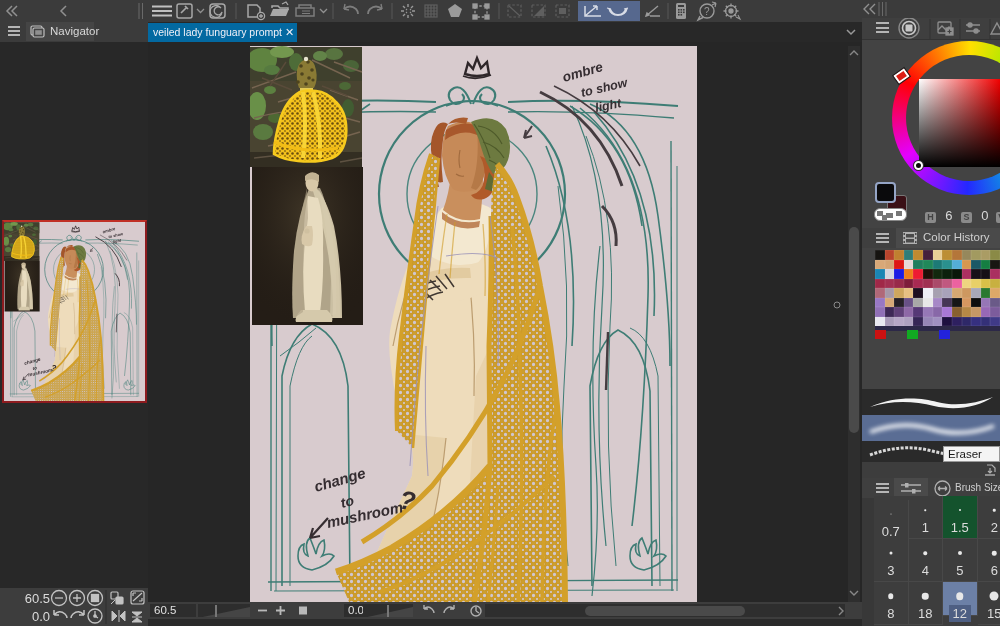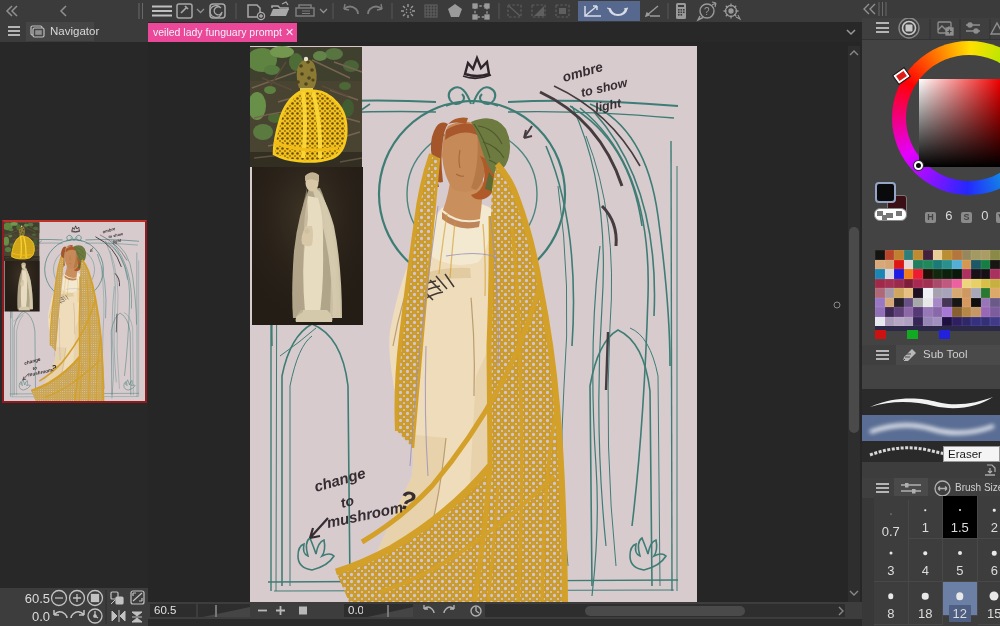--- a/index.html
+++ b/index.html
@@ -120,21 +120,21 @@
       <path d="M736,17 l4,2 l-2,-4" stroke-width="1.1"></path>
     </g>
 
     <path d="M868,6 L863,11 L868,16 M874,6 L869,11 L874,16" stroke="#909090" stroke-width="1.4"></path>
     <path d="M879,3 V17 M882.5,3 V17 M886,3 V17" stroke="#6a6a6a" stroke-width="1"></path>
   </g>
 </svg>
 </div>
 
 <div class="abs" style="left:148px;top:22px;width:714px;height:20px;background:#282828;"></div>
-<div class="abs" style="left:148px;top:23px;width:149px;height:19px;background:#ec4899;color:#f0f0f8;font-size:10.5px;line-height:19px;padding-left:5px;">veiled lady funguary prompt <span style="font-size:11px;">✕</span></div>
+<div class="abs" style="left:148px;top:23px;width:149px;height:19px;background:#0369a1;color:#f0f0f8;font-size:10.5px;line-height:19px;padding-left:5px;">veiled lady funguary prompt <span style="font-size:11px;">✕</span></div>
 
 <svg class="abs" style="left:844px;top:26px;" width="14" height="12">
       <path d="M3,4 L7,8 L11,4" fill="none" stroke="#999" stroke-width="1.5"></path>
     </svg>
 
 <div class="abs" style="left:0;top:22px;width:148px;height:604px;background:#282828;">
   <div class="abs" style="left:0;top:0;width:148px;height:20px;background:#3b3b3b;"></div>
   <div class="abs" style="left:26px;top:0px;width:68px;height:19px;background:#454545;"></div>
   <div class="abs" style="left:8px;top:4px;width:12px;height:10px;" id="navburger">
     <div style="height:2px;background:#b5b5b5;margin-bottom:2px;"></div>
@@ -548,20 +548,40 @@
     </div>
     <div class="abs" style="left:63px;top:8px;width:80px;height:14px;color:#ccc;font-size:12px;white-space:nowrap;">
       <span style="display:inline-block;background:#8a8a8a;color:#434343;width:11px;height:11px;line-height:11px;text-align:center;font-size:9px;font-weight:bold;border-radius:2px;">H</span>
       <span style="margin-left:6px;font-size:13px;color:#d8d8d8;">6</span>
       <span style="display:inline-block;background:#8a8a8a;color:#434343;width:11px;height:11px;line-height:11px;text-align:center;font-size:9px;font-weight:bold;border-radius:2px;margin-left:5px;">S</span>
       <span style="margin-left:6px;font-size:13px;color:#d8d8d8;">0</span>
       <span style="display:inline-block;background:#8a8a8a;color:#434343;width:11px;height:11px;line-height:11px;text-align:center;font-size:9px;font-weight:bold;border-radius:2px;margin-left:4px;">V</span>
     </div>
   </div>
 
+  <div class="abs" style="left:0;top:228px;width:138px;height:20px;background:#3f3f3f;">
+    <div class="abs" style="left:14px;top:5px;width:13px;height:10px;">
+      <div style="height:2px;background:#b5b5b5;margin-bottom:2px;"></div>
+      <div style="height:2px;background:#b5b5b5;margin-bottom:2px;"></div>
+      <div style="height:2px;background:#b5b5b5;"></div>
+    </div>
+    <div class="abs" style="left:34px;top:0;width:104px;height:20px;background:#4a4a4a;"></div>
+    <svg class="abs" style="left:40px;top:3px;" width="16" height="14" viewBox="0 0 16 14">
+      <rect x="1" y="1" width="14" height="12" fill="#b0b0b0"></rect>
+      <rect x="4" y="3" width="8" height="3.5" fill="#4a4a4a"></rect>
+      <rect x="4" y="8" width="8" height="3.5" fill="#4a4a4a"></rect>
+      <rect x="1.5" y="2" width="1.5" height="2" fill="#4a4a4a"></rect>
+          <rect x="1.5" y="6" width="1.5" height="2" fill="#4a4a4a"></rect>
+          <rect x="1.5" y="10" width="1.5" height="2" fill="#4a4a4a"></rect>
+      <rect x="13" y="2" width="1.5" height="2" fill="#4a4a4a"></rect>
+          <rect x="13" y="6" width="1.5" height="2" fill="#4a4a4a"></rect>
+          <rect x="13" y="10" width="1.5" height="2" fill="#4a4a4a"></rect>
+    </svg>
+    <div class="abs" style="left:61px;top:3px;color:#cfcfcf;font-size:11.5px;">Color History</div>
+  </div>
   <div class="abs" style="left:13px;top:250px;width:125px;height:76px;">
         <div class="abs" style="left:0.00px;top:0.0px;width:9.6px;height:9.5px;background:#161411;box-shadow:inset 0 0 0 0.5px rgba(255,255,255,0.12);"></div>
         <div class="abs" style="left:9.62px;top:0.0px;width:9.6px;height:9.5px;background:#b8442c;box-shadow:inset 0 0 0 0.5px rgba(255,255,255,0.12);"></div>
         <div class="abs" style="left:19.24px;top:0.0px;width:9.6px;height:9.5px;background:#c08030;box-shadow:inset 0 0 0 0.5px rgba(255,255,255,0.12);"></div>
         <div class="abs" style="left:28.86px;top:0.0px;width:9.6px;height:9.5px;background:#2f7d78;box-shadow:inset 0 0 0 0.5px rgba(255,255,255,0.12);"></div>
         <div class="abs" style="left:38.48px;top:0.0px;width:9.6px;height:9.5px;background:#c08a30;box-shadow:inset 0 0 0 0.5px rgba(255,255,255,0.12);"></div>
         <div class="abs" style="left:48.10px;top:0.0px;width:9.6px;height:9.5px;background:#45203c;box-shadow:inset 0 0 0 0.5px rgba(255,255,255,0.12);"></div>
         <div class="abs" style="left:57.72px;top:0.0px;width:9.6px;height:9.5px;background:#e8ce96;box-shadow:inset 0 0 0 0.5px rgba(255,255,255,0.12);"></div>
         <div class="abs" style="left:67.34px;top:0.0px;width:9.6px;height:9.5px;background:#bc8e34;box-shadow:inset 0 0 0 0.5px rgba(255,255,255,0.12);"></div>
         <div class="abs" style="left:76.96px;top:0.0px;width:9.6px;height:9.5px;background:#b4763a;box-shadow:inset 0 0 0 0.5px rgba(255,255,255,0.12);"></div>
@@ -659,34 +679,20 @@
         <div class="abs" style="left:86.58px;top:66.5px;width:9.6px;height:9.5px;background:#2e2868;box-shadow:inset 0 0 0 0.5px rgba(255,255,255,0.12);"></div>
         <div class="abs" style="left:96.20px;top:66.5px;width:9.6px;height:9.5px;background:#363080;box-shadow:inset 0 0 0 0.5px rgba(255,255,255,0.12);"></div>
         <div class="abs" style="left:105.82px;top:66.5px;width:9.6px;height:9.5px;background:#343078;box-shadow:inset 0 0 0 0.5px rgba(255,255,255,0.12);"></div>
         <div class="abs" style="left:115.44px;top:66.5px;width:9.6px;height:9.5px;background:#403a88;box-shadow:inset 0 0 0 0.5px rgba(255,255,255,0.12);"></div>
       </div>
   <div class="abs" style="left:13px;top:326px;width:125px;height:5px;background:#2c2848;"></div>
   <div class="abs" style="left:13px;top:330px;width:11px;height:9px;background:#cc1111;"></div>
   <div class="abs" style="left:45px;top:330px;width:11px;height:9px;background:#11aa22;"></div>
   <div class="abs" style="left:77px;top:330px;width:11px;height:9px;background:#2222dd;"></div>
 
-  <div class="abs" style="left:0;top:345px;width:138px;height:20px;background:#3f3f3f;">
-    <div class="abs" style="left:14px;top:5px;width:13px;height:10px;">
-      <div style="height:2px;background:#b5b5b5;margin-bottom:2px;"></div>
-      <div style="height:2px;background:#b5b5b5;margin-bottom:2px;"></div>
-      <div style="height:2px;background:#b5b5b5;"></div>
-    </div>
-    <div class="abs" style="left:34px;top:0;width:104px;height:20px;background:#4a4a4a;"></div>
-    <svg class="abs" style="left:40px;top:3px;" width="16" height="14" viewBox="0 0 16 14">
-      <path d="M10,1 L14,5 L6,13 L1,13 L2,9 Z" fill="#b8b8b8"></path>
-      <path d="M1,13 L3,11" stroke="#4a4a4a" stroke-width="1"></path>
-      <path d="M4,6 h5 M3,9 h5" stroke="#4a4a4a" stroke-width="1"></path>
-    </svg>
-    <div class="abs" style="left:61px;top:3px;color:#cfcfcf;font-size:11.5px;">Sub Tool</div>
-  </div>
 
 
   <div class="abs" style="left:0;top:389px;width:138px;height:26px;background:#2a2a2a;">
     <svg width="138" height="26" viewBox="0 0 138 26">
           <path d="M8,18 C35,6 60,9 75,13 C95,18 115,14 131,8 C116,18 94,22 72,17 C52,12 30,11 8,18 Z" fill="#f2f2f2"></path>
         </svg>
   </div>
   <div class="abs" style="left:0;top:415px;width:138px;height:26px;background:#5a6d94;">
     <svg width="138" height="26" viewBox="0 0 138 26">
           <path d="M8,17 Q40,5 70,14 T132,11" fill="none" stroke="#eef0f4" stroke-width="4" style="filter:blur(2.2px);"></path>
@@ -728,21 +734,21 @@
   <div class="abs" style="left:0;top:498px;width:138px;height:128px;background:#383838;"></div>
   <div class="abs" style="left:12px;top:496px;width:126px;height:130px;background:#3d3d3d;overflow:hidden;">
         <div class="abs" style="left:0.0px;top:4px;width:34.5px;height:43px;background:#3d3d3d;border-right:1px solid #484848;border-bottom:1px solid #484848;text-decoration:underline;">
           <div class="abs" style="left:50%;top:14px;transform:translate(-50%,-50%);width:1.0px;height:1.0px;border-radius:50%;background:#e8e8e8;"></div>
           <div class="abs" style="left:0;right:0;top:24px;text-align:center;font-size:13px;color:#dcdcdc;">0.7</div>
         </div>
         <div class="abs" style="left:34.5px;top:0px;width:34.5px;height:43px;background:#3d3d3d;border-right:1px solid #484848;border-bottom:1px solid #484848;">
           <div class="abs" style="left:50%;top:14px;transform:translate(-50%,-50%);width:1.5px;height:1.5px;border-radius:50%;background:#e8e8e8;"></div>
           <div class="abs" style="left:0;right:0;top:24px;text-align:center;font-size:13px;color:#dcdcdc;">1</div>
         </div>
-        <div class="abs" style="left:69.0px;top:0px;width:34.5px;height:43px;background:#000000;border-right:1px solid #484848;border-bottom:1px solid #484848;">
+        <div class="abs" style="left:69.0px;top:0px;width:34.5px;height:43px;background:#14532d;border-right:1px solid #484848;border-bottom:1px solid #484848;">
           <div class="abs" style="left:50%;top:14px;transform:translate(-50%,-50%);width:2.0px;height:2.0px;border-radius:50%;background:#e8e8e8;"></div>
           <div class="abs" style="left:0;right:0;top:24px;text-align:center;font-size:13px;color:#dcdcdc;">1.5</div>
         </div>
         <div class="abs" style="left:103.5px;top:0px;width:34.5px;height:43px;background:#3d3d3d;border-right:1px solid #484848;border-bottom:1px solid #484848;">
           <div class="abs" style="left:50%;top:14px;transform:translate(-50%,-50%);width:2.5px;height:2.5px;border-radius:50%;background:#e8e8e8;"></div>
           <div class="abs" style="left:0;right:0;top:24px;text-align:center;font-size:13px;color:#dcdcdc;">2</div>
         </div>
         <div class="abs" style="left:0.0px;top:43px;width:34.5px;height:43px;background:#3d3d3d;border-right:1px solid #484848;border-bottom:1px solid #484848;">
           <div class="abs" style="left:50%;top:14px;transform:translate(-50%,-50%);width:3.0px;height:3.0px;border-radius:50%;background:#e8e8e8;"></div>
           <div class="abs" style="left:0;right:0;top:24px;text-align:center;font-size:13px;color:#dcdcdc;">3</div>

